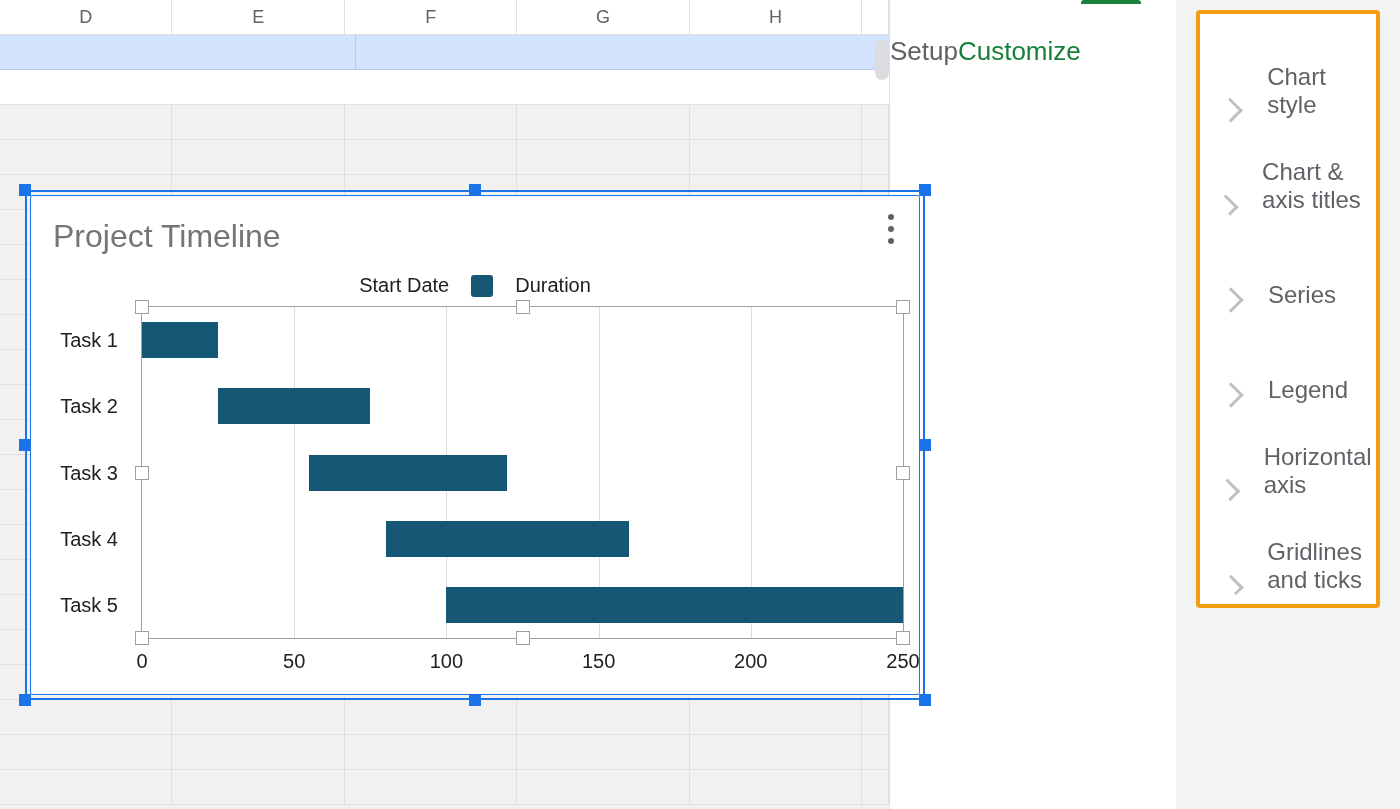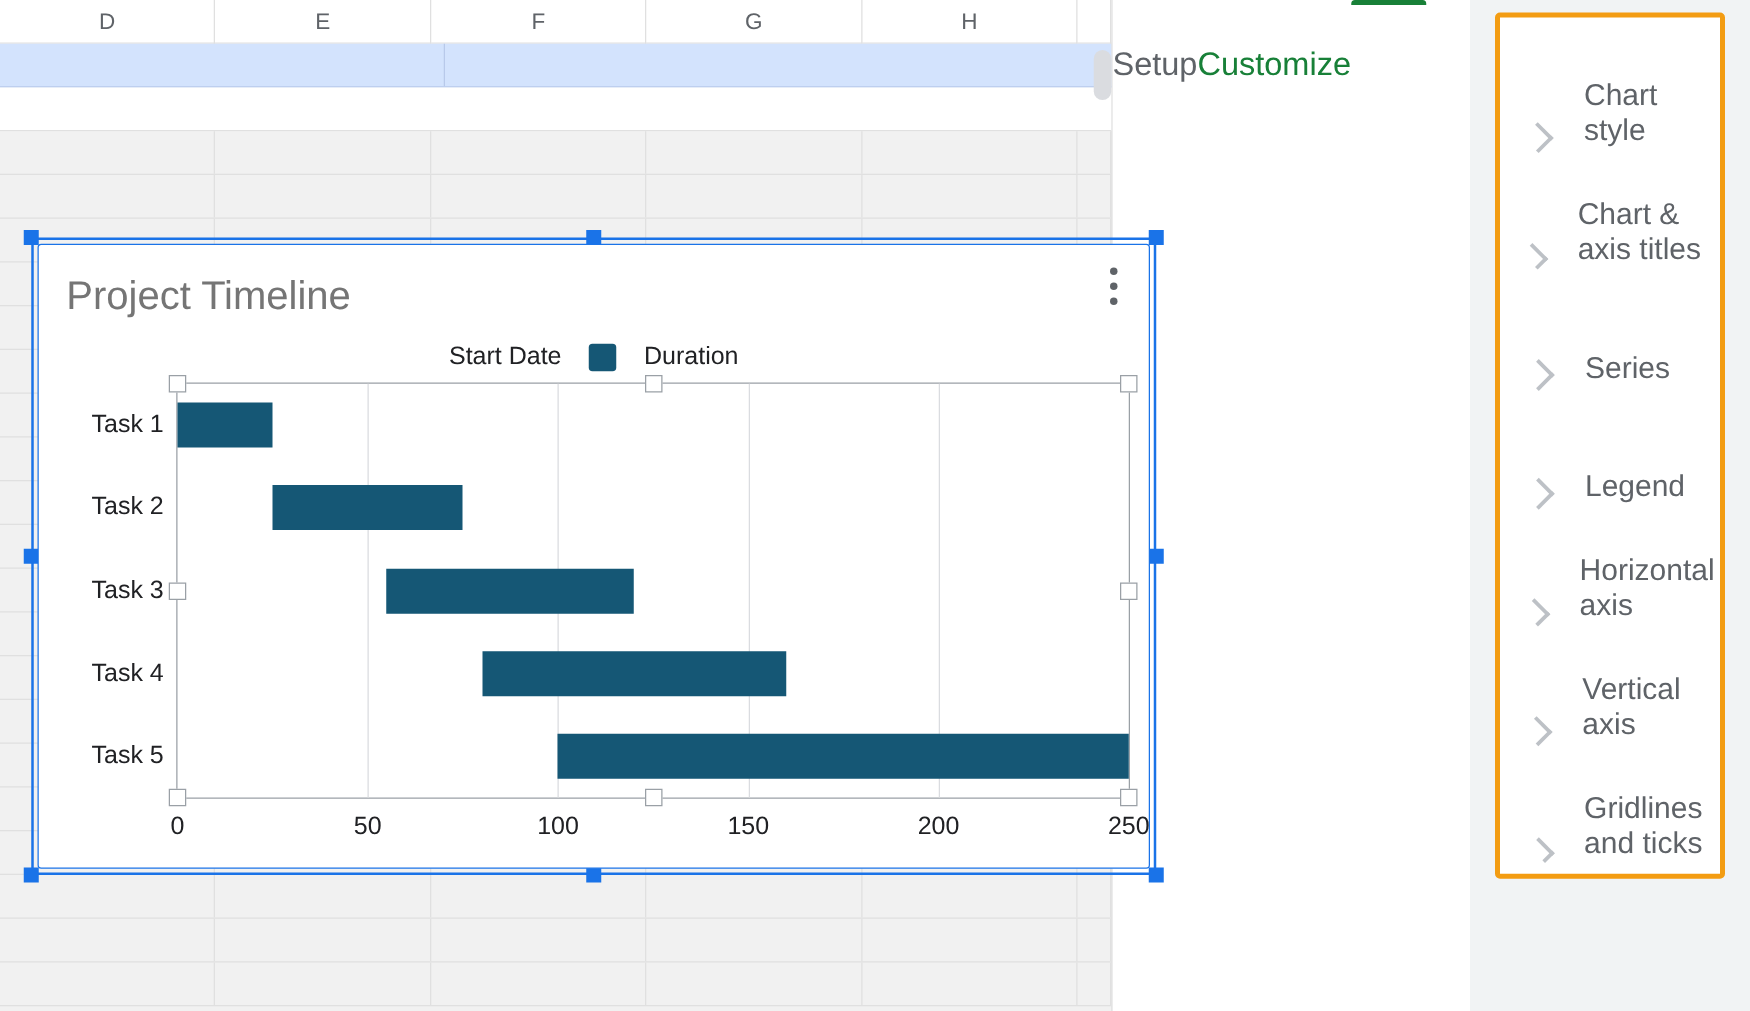--- a/index.html
+++ b/index.html
@@ -31,21 +31,21 @@
   .sel-line.left{left:0;} .sel-line.right{right:0;}
   .handle{position:absolute;width:12px;height:12px;background:#1a73e8;}
   .chart-box{position:absolute;left:5px;top:5px;right:5px;bottom:5px;background:#fff;border:1px solid #1a73e8;border-radius:3px;}
   .chart-title{position:absolute;left:22px;top:22px;font-size:32px;color:#757575;}
   .chart-menu{position:absolute;right:18px;top:18px;width:20px;height:30px;display:flex;flex-direction:column;justify-content:space-between;align-items:center;cursor:pointer;}
   .chart-menu span{width:6px;height:6px;border-radius:50%;background:#5f6368;}
   .legend{position:absolute;top:78px;left:0;right:0;display:flex;justify-content:center;align-items:center;gap:22px;font-size:20px;color:#202124;}
   .legend .sw{width:22px;height:22px;background:#155775;border-radius:3px;}
   .plot{position:absolute;left:110px;right:15px;top:110px;bottom:55px;border:1px solid #9aa0a6;}
   .bar-dur{position:absolute;height:36px;background:#155775;}
-  .ytick{position:absolute;right:100%;margin-right:11px;transform:translateY(-50%);font-size:20px;color:#202124;white-space:nowrap;}
+  .ytick{position:absolute;right:100%;margin-right:24px;transform:translateY(-50%);font-size:20px;color:#202124;white-space:nowrap;}
   .xtick{position:absolute;top:100%;margin-top:12px;transform:translateX(-50%);font-size:20px;color:#202124;}
   .vgrid{position:absolute;top:0;bottom:0;width:1px;background:#dadce0;}
   
   .inner-handle{position:absolute;width:14px;height:14px;background:#fff;border:1px solid #9aa0a6;}
 
   
   .panel{width:510px;background:#fff;display:flex;flex-direction:row;}
   .tabs{height:85px;display:flex;align-items:flex-end;border-bottom:none;}
   .tab{flex:1;text-align:center;padding-bottom:18px;font-size:26px;color:#5f6368;cursor:pointer;}
   .tab.active{color:#188038;font-weight:500;}
@@ -323,22 +323,18 @@
           <div class="acc-item">
             <span class="chev"></span>
             <span>Legend</span>
           </div>
           <div class="acc-item">
             <span class="chev"></span>
             <span>Horizontal axis</span>
           </div>
           <div class="acc-item">
             <span class="chev"></span>
-            <span>Vertical axis</span>
-          </div>
-          <div class="acc-item">
-            <span class="chev"></span>
             <span>Gridlines and ticks</span>
           </div>
         </div>
     </div>
   </div>
 </div>
 
 </body></html>

